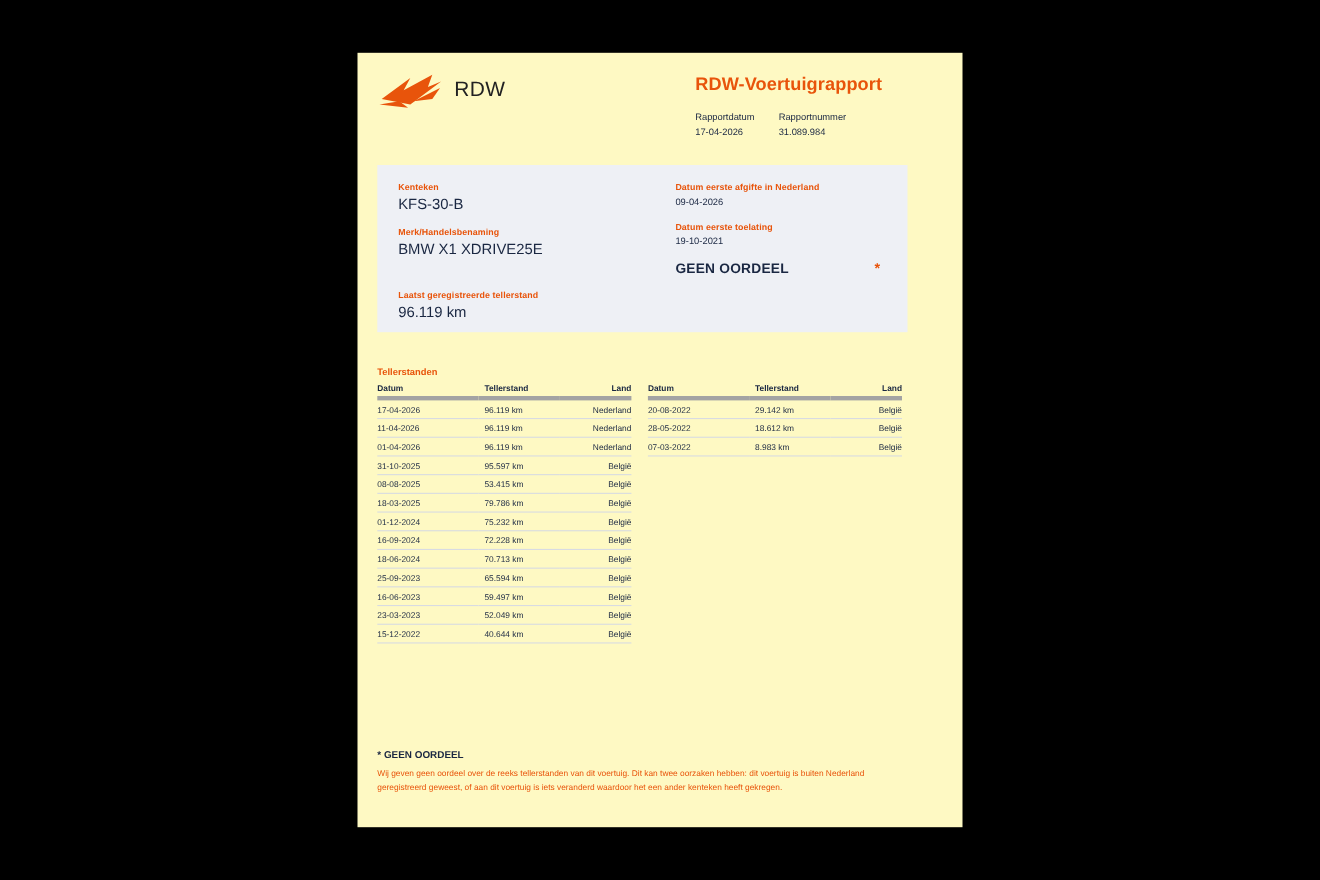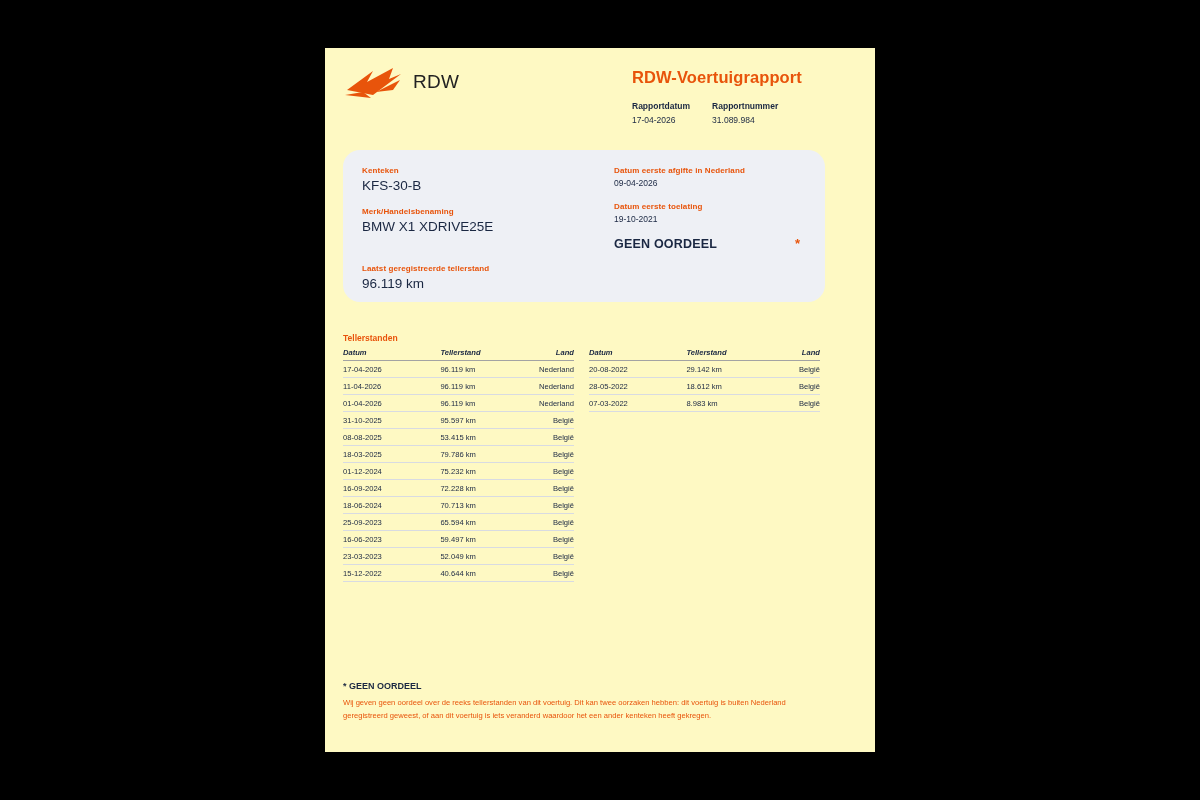--- a/index.html
+++ b/index.html
@@ -62,38 +62,37 @@
 
   .report-meta {
     position: absolute;
     left: 307px;
     top: 53px;
     display: flex;
   }
   .meta-block { margin-right: 22px; }
   .meta-label {
     font-size: 8.5px;
-    font-weight: bold;
+    font-weight: normal;
     color: #1a2742;
     margin-bottom: 4px;
   }
   .meta-value {
     font-size: 8.5px;
     color: #1a2742;
   }
 
   
   .summary {
     position: absolute;
     left: 18px;
     top: 102px;
     width: 482px;
     height: 152px;
     background: #eef0f5;
-    border-radius: 17px;
   }
 
   .sum-left { position: absolute; left: 19px; top: 16px; width: 250px; }
   .sum-right { position: absolute; left: 271px; top: 16px; width: 200px; }
 
   .field-label {
     color: #e8540b;
     font-size: 8px;
     font-weight: bold;
     margin-bottom: 3px;
@@ -152,22 +151,21 @@
     width: 100%;
     border-collapse: collapse;
     table-layout: fixed;
   }
   th {
     font-size: 7.6px;
     color: #1a2742;
     font-weight: bold;
     text-align: left;
     padding: 0 0 3px 0;
-    border-bottom: 1px solid #a3a3a3;
-    font-style: italic;
+    border-bottom: 4px solid #a3a3a3;
   }
   th.c2 { padding-left: 5px; }
   th.c3 { text-align: right; }
   td {
     font-size: 7.6px;
     color: #1a2742;
     padding: 4px 0 3px 0;
     border-bottom: 1px solid #d8dbe2;
     white-space: nowrap;
   }

